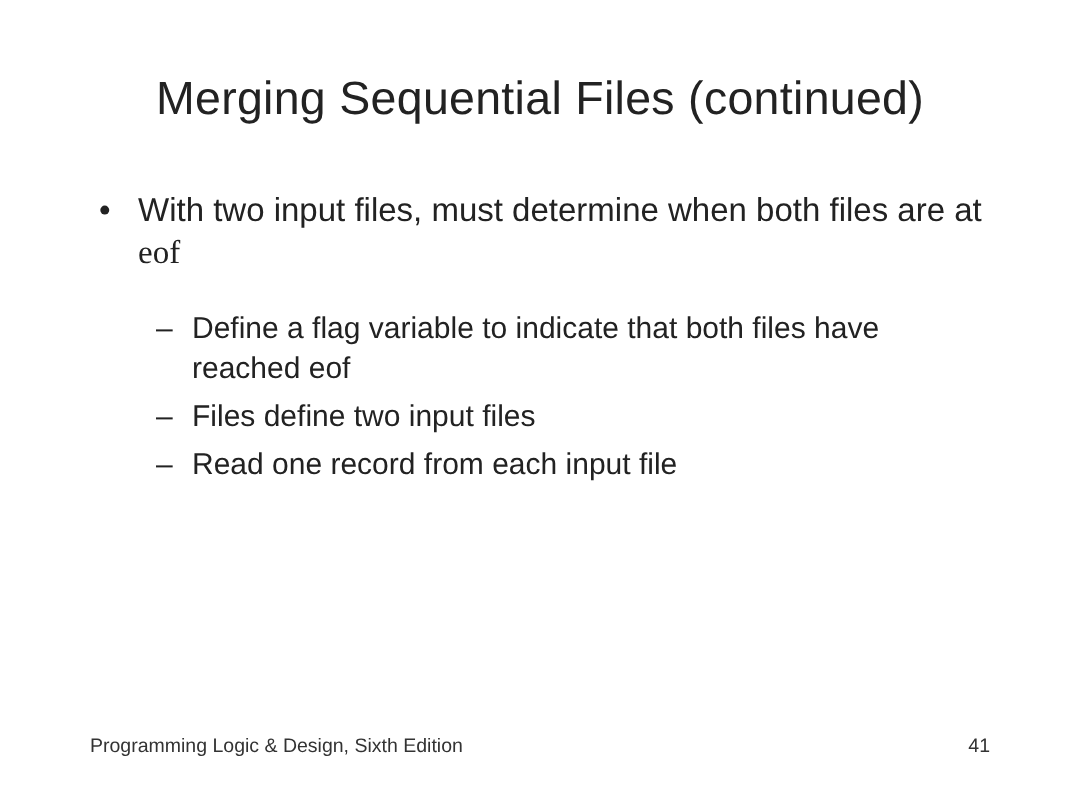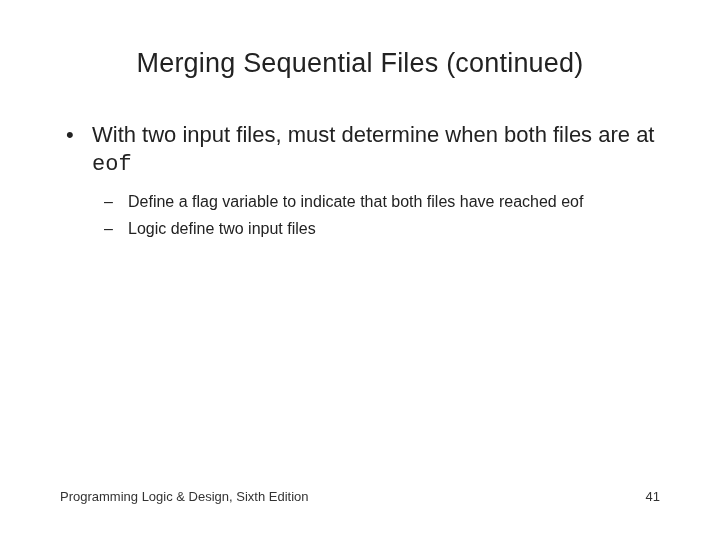--- a/index.html
+++ b/index.html
@@ -1,39 +1,40 @@
 <!DOCTYPE html>
 <html><head>
 <meta charset="utf-8">
 <style>
   * { margin: 0; padding: 0; box-sizing: border-box; }
   html, body { width: 720px; height: 540px; background: #fff; font-family: Arial, Helvetica, sans-serif; color: #222; }
   .slide { width: 720px; height: 540px; position: relative; padding: 48px 60px 0 60px; }
-  .title { font-size: 27px; font-weight: 400; text-align: center; margin-bottom: 42px; letter-spacing: 0.2px; }
+  .title { font-size: 31px; font-weight: 400; text-align: center; margin-bottom: 42px; letter-spacing: 0.2px; }
   .bullets { list-style: none; font-size: 22px; line-height: 1.28; }
   .bullets > li { position: relative; padding-left: 32px; margin-bottom: 6px; }
   .bullets > li::before { content: "•"; position: absolute; left: 6px; top: 0; font-size: 22px; }
-  .sub { list-style: none; margin-top: 12px; margin-left: 8px; font-size: 16px; line-height: 1.32; }
+  .sub { list-style: none; margin-top: 24px; margin-left: 8px; font-size: 20px; line-height: 1.32; }
   .sub > li { position: relative; padding-left: 28px; margin-bottom: 6px; }
   .sub > li::before { content: "–"; position: absolute; left: 4px; top: 0; }
-  .code { font-family: Liberation Mono, monospace; }
+  .code { font-family: Liberation Serif, serif; }
   .footer { position: absolute; bottom: 36px; left: 60px; right: 60px; display: flex; justify-content: space-between; font-size: 13px; color: #333; }
 </style>
 </head>
 <body>
 
 <div class="slide">
   <h1 class="title">Merging Sequential Files (continued)</h1>
 
   <ul class="bullets">
     <li>
       <span>With two input files, must determine when both files are at </span><span class="code">eof</span><span></span>
       <ul class="sub">
         <li>Define a flag variable to indicate that both files have reached eof</li>
-        <li>Logic define two input files</li>
+        <li>Files define two input files</li>
+        <li>Read one record from each input file</li>
       </ul>
     </li>
   </ul>
 
   <div class="footer">
     <span>Programming Logic &amp; Design, Sixth Edition</span>
     <span>41</span>
   </div>
 </div>
 

